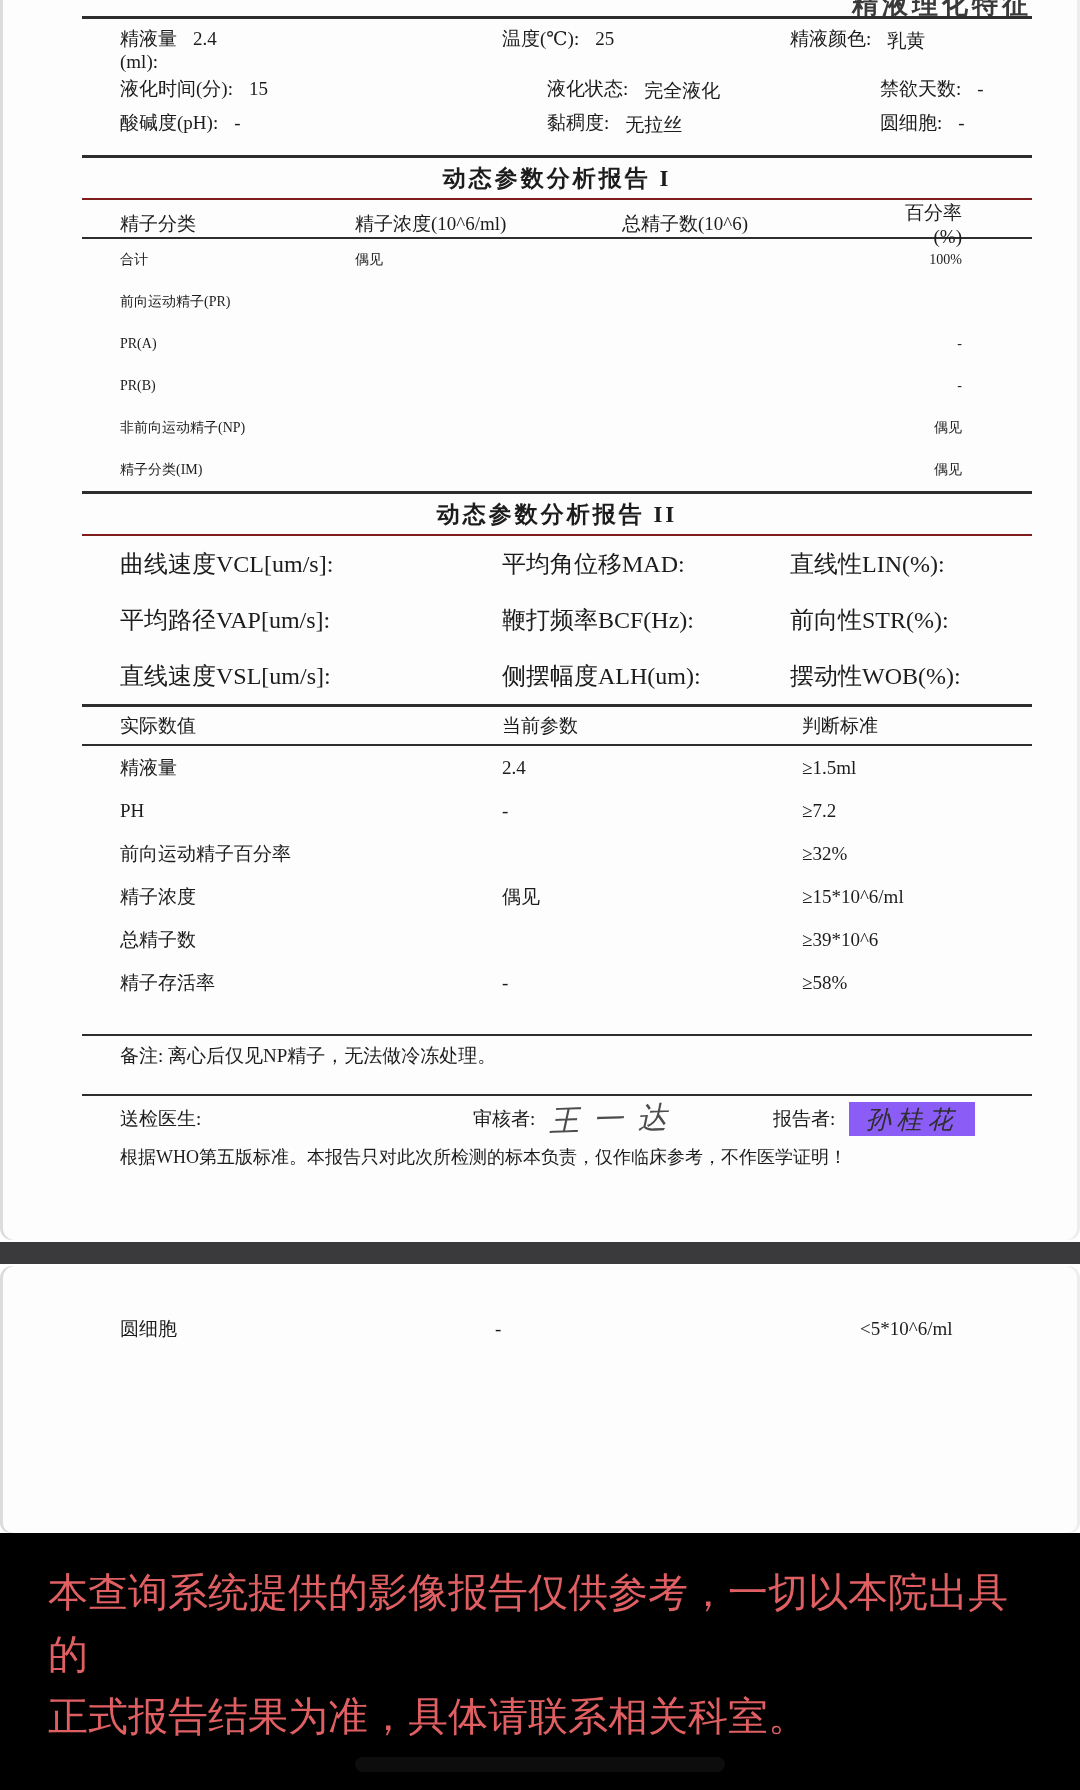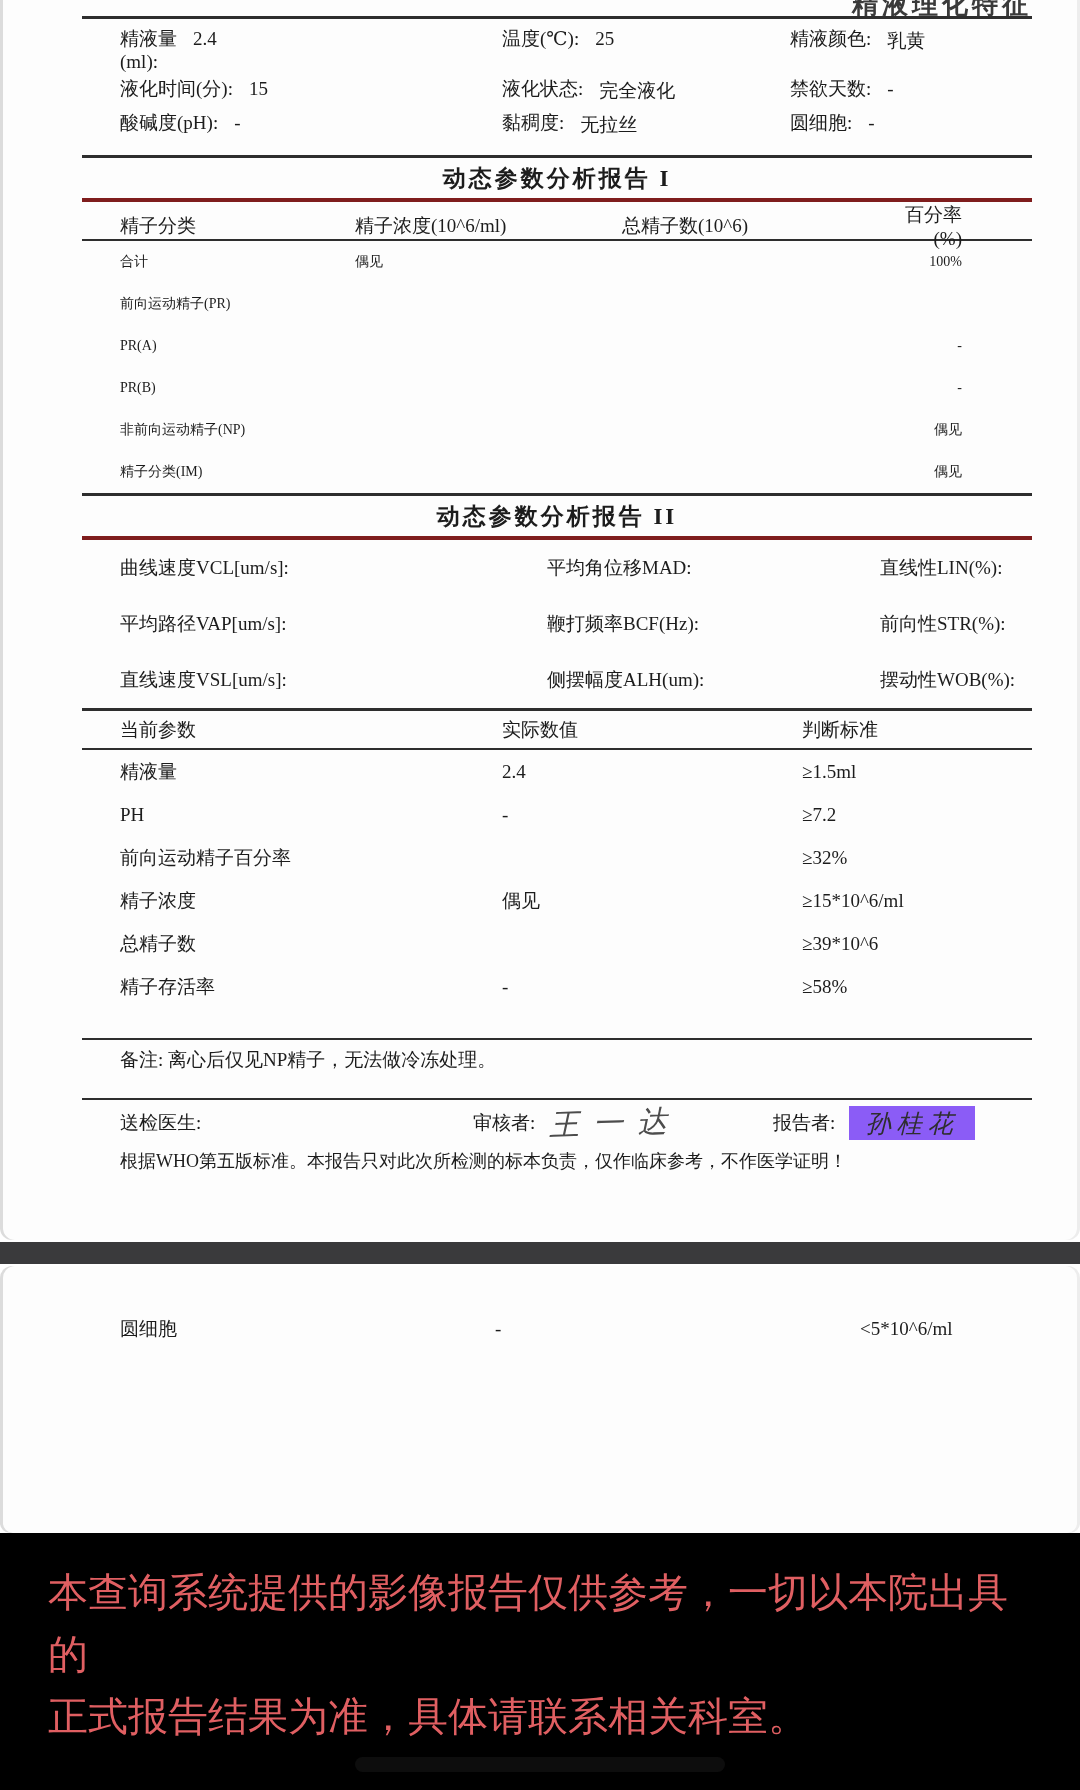--- a/index.html
+++ b/index.html
@@ -28,46 +28,46 @@
   .cut-title{
     height:16px;overflow:hidden;border-bottom:3px solid #2e2e2e;
     display:flex;justify-content:flex-end;align-items:flex-end;
   }
   .cut-title span{font-size:26px;font-weight:600;letter-spacing:4px;margin-bottom:-6px;color:#3a3a3a;}
 
   
   .pc-grid{padding:8px 0 10px 38px;}
   .pc-row{display:grid;grid-template-columns:382px 288px 1fr;align-items:start;}
   .pc-row1{height:50px;}
-  .pc-row2,.pc-row3{height:34px;}
+  .pc-row2,.pc-row3{height:34px;gap:45px;}
   .pc-cell{display:flex;gap:16px;font-size:19px;}
   .pc-label{white-space:pre-line;line-height:23px;}
   .pc-value{padding-top:1px;}
 
   .sec-title{
-    border-top:3px solid #2e2e2e;border-bottom:4px solid #7f1d1d;
+    border-top:3px solid #2e2e2e;border-bottom:2px solid #7f1d1d;
     height:40px;display:flex;align-items:center;justify-content:center;
     font-size:23px;font-weight:600;letter-spacing:3px;
   }
 
   
   .t1-head{
     height:37px;border-bottom:2px solid #2e2e2e;
     display:grid;grid-template-columns:235px 267px 258px 1fr;
     align-items:center;padding-left:38px;font-size:19px;
   }
   .t1-row{
     height:42px;display:grid;grid-template-columns:235px 267px 258px 1fr;
     align-items:center;padding-left:38px;font-size:14px;
   }
   .col-pct{text-align:right;padding-right:70px;}
 
   
   .params{padding-left:38px;}
-  .p-row{height:56px;display:grid;grid-template-columns:382px 288px 1fr;align-items:center;font-size:19px;gap:45px;}
+  .p-row{height:56px;display:grid;grid-template-columns:382px 288px 1fr;align-items:center;font-size:24px;}
 
   
   .ev-head{
     border-top:3px solid #2e2e2e;border-bottom:2px solid #2e2e2e;
     height:37px;display:grid;grid-template-columns:382px 300px 1fr;
     align-items:center;padding-left:38px;font-size:19px;
   }
   .ev-row{
     height:43px;display:grid;grid-template-columns:382px 300px 1fr;
     align-items:center;padding-left:38px;font-size:19px;
@@ -227,22 +227,22 @@
         <span>前向性STR(%):</span>
       </div>
       <div class="p-row">
         <span>直线速度VSL[um/s]:</span>
         <span>侧摆幅度ALH(um):</span>
         <span>摆动性WOB(%):</span>
       </div>
     </div>
 
     <div class="ev-head">
+      <span>实际数值</span>
       <span>当前参数</span>
-      <span>实际数值</span>
       <span>判断标准</span>
     </div>
     <div>
       <div class="ev-row">
         <span>精液量</span>
         <span>2.4</span>
         <span>≥1.5ml</span>
       </div>
       <div class="ev-row">
         <span>PH</span>

